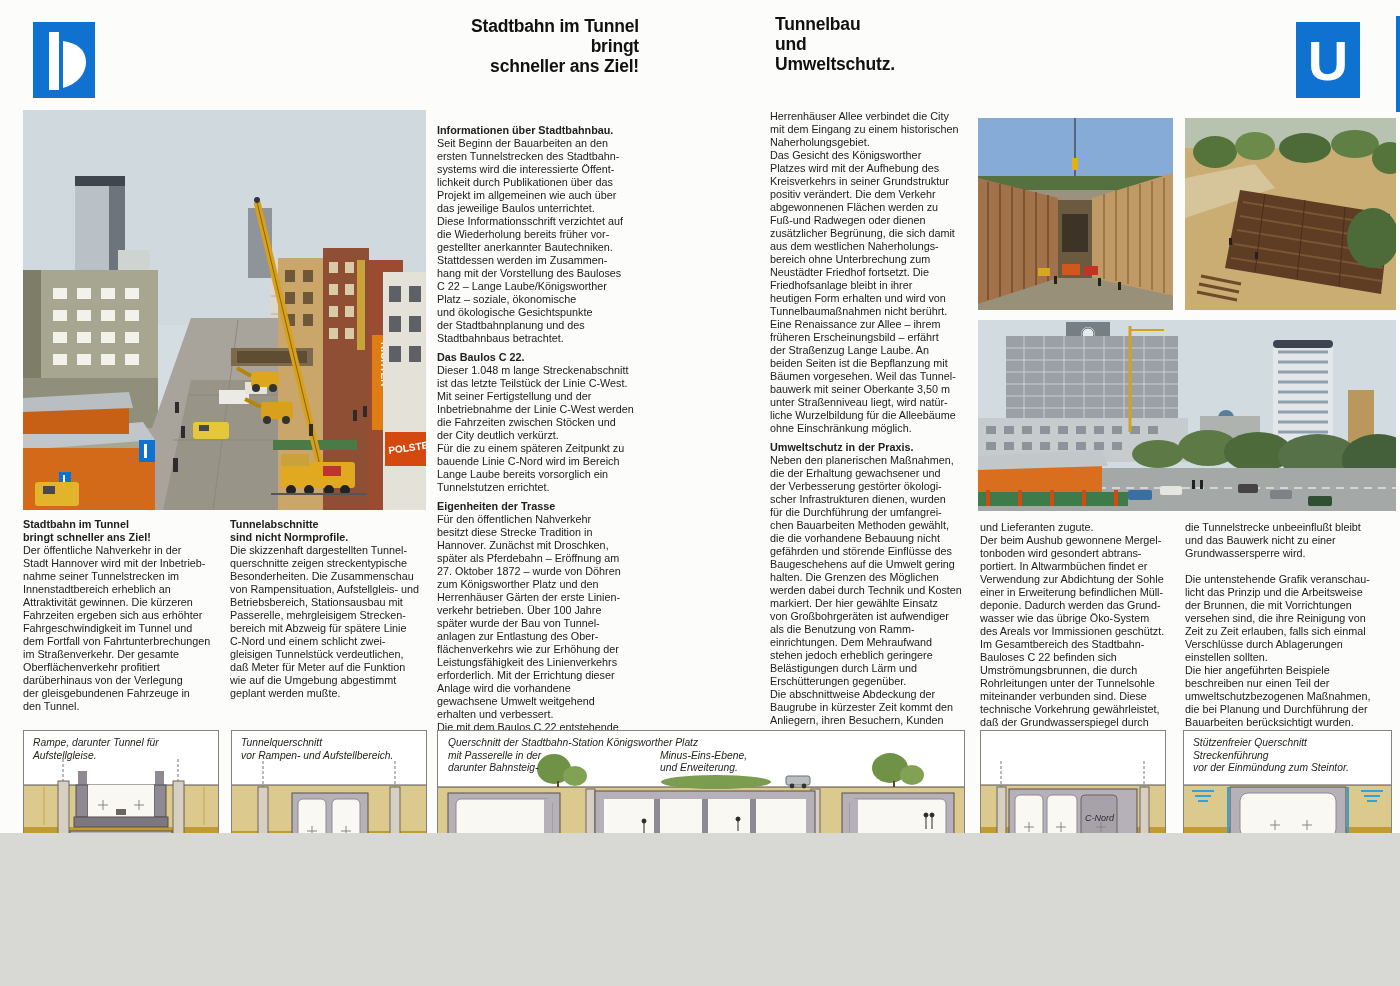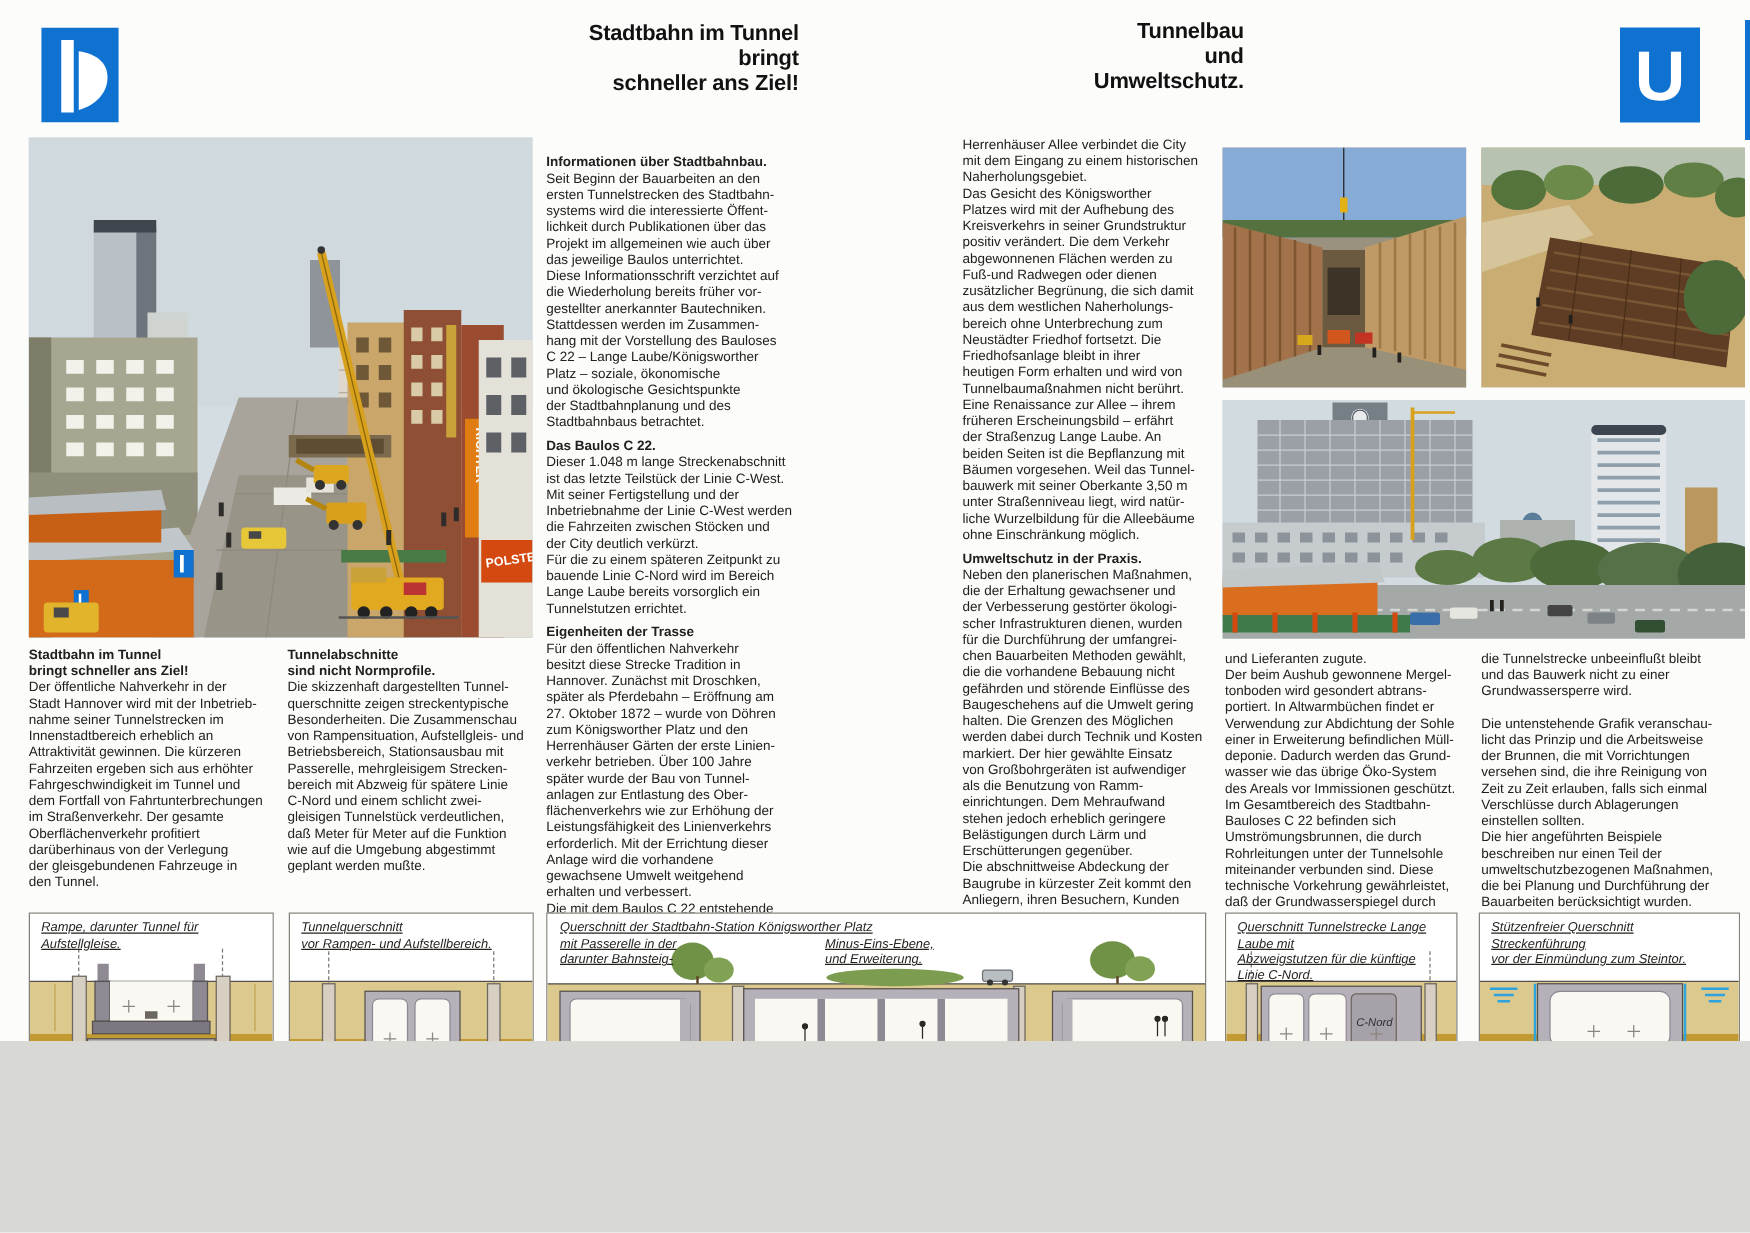--- a/index.html
+++ b/index.html
@@ -9,39 +9,39 @@
             white-space:pre-line;letter-spacing:-0.2px;color:#111;}
   .col{position:absolute;font-size:10.8px;line-height:13px;letter-spacing:0;color:#202020;}
   .col .h{font-weight:bold;white-space:pre-line;}
   .col .b{white-space:pre-line;}
   .col .gap{height:6px;}
   .logo{position:absolute;display:block;}
   .photo{position:absolute;display:block;background:#cfd6da;}
   .diagram{position:absolute;background:#ffffff;border:1px solid #85827b;box-sizing:border-box;}
   .diagram svg{position:absolute;left:0;top:0;}
   .cap{position:absolute;font-style:italic;font-size:10.3px;line-height:12.6px;
-       white-space:pre-line;color:#26231f;text-decoration:underline;}
+       white-space:pre-line;color:#26231f;}
   .cap-footer{position:absolute;font-style:italic;font-size:15px;color:#211d14;}
   .sliver{position:absolute;background:#0f72d0;}
 </style>
 </head>
 <body>
 
 <div class="page">
 
   <svg class="logo" style="left:33px;top:22px" width="62" height="76" viewBox="0 0 62 76">
     <rect x="0" y="0" width="62" height="76" fill="#0f72d0"></rect>
     <rect x="16" y="10" width="10" height="58" fill="#fff"></rect>
     <path d="M30 19 v47 c14 -4 23 -14 23 -26 c0 -12 -9 -19 -23 -21 z" fill="#fff"></path>
   </svg>
 
   <div class="headline" style="left:437px;top:16px;width:202px;text-align:right">Stadtbahn im Tunnel
 bringt
 schneller ans Ziel!</div>
-  <div class="headline" style="left:775px;top:14px;width:220px;text-align:right">Tunnelbau
+  <div class="headline" style="left:775px;top:14px;width:220px;text-align:left">Tunnelbau
 und
 Umweltschutz.</div>
 
   <div class="logo" style="left:1296px;top:22px;width:64px;height:76px;background:#0f72d0;
        display:flex;align-items:center;justify-content:center;color:#fff;font-weight:bold;
        font-size:56px;font-family:'Liberation Sans',sans-serif;">
     <span>U</span>
   </div>
   <div class="sliver" style="left:1396px;top:16px;width:4px;height:96px"></div>
 
@@ -714,22 +714,20 @@
           <line x1="75" y1="96" x2="85" y2="96"></line>
           <line x1="80" y1="91" x2="80" y2="101"></line>
           <line x1="43" y1="152" x2="53" y2="152"></line>
           <line x1="48" y1="147" x2="48" y2="157"></line>
           <line x1="115" y1="96" x2="125" y2="96"></line>
           <line x1="120" y1="91" x2="120" y2="101"></line>
           <line x1="83" y1="152" x2="93" y2="152"></line>
           <line x1="88" y1="147" x2="88" y2="157"></line>
         </g>
     </svg>
-    <div class="cap" style="left:9px;top:6px;right:8px">Querschnitt Tunnelstrecke Lange Laube mit
-Abzweigstutzen für die künftige Linie C-Nord.</div>
   </div>
 
   <div class="diagram" style="left:1183px;top:730px;width:209px;height:186px">
     <svg width="207" height="184" viewBox="0 0 207 184">
       <rect x="0" y="0" width="207" height="54" fill="#ffffff"></rect>
       <rect x="0" y="54" width="207" height="42" fill="#dcc98e"></rect>
       <rect x="0" y="96" width="207" height="88" fill="#c19a31"></rect>
       <line x1="0" y1="54" x2="207" y2="54" stroke="#55504e"></line>
 
       <rect x="46" y="56" width="116" height="58" fill="#b6b0b8" stroke="#55504e"></rect>

